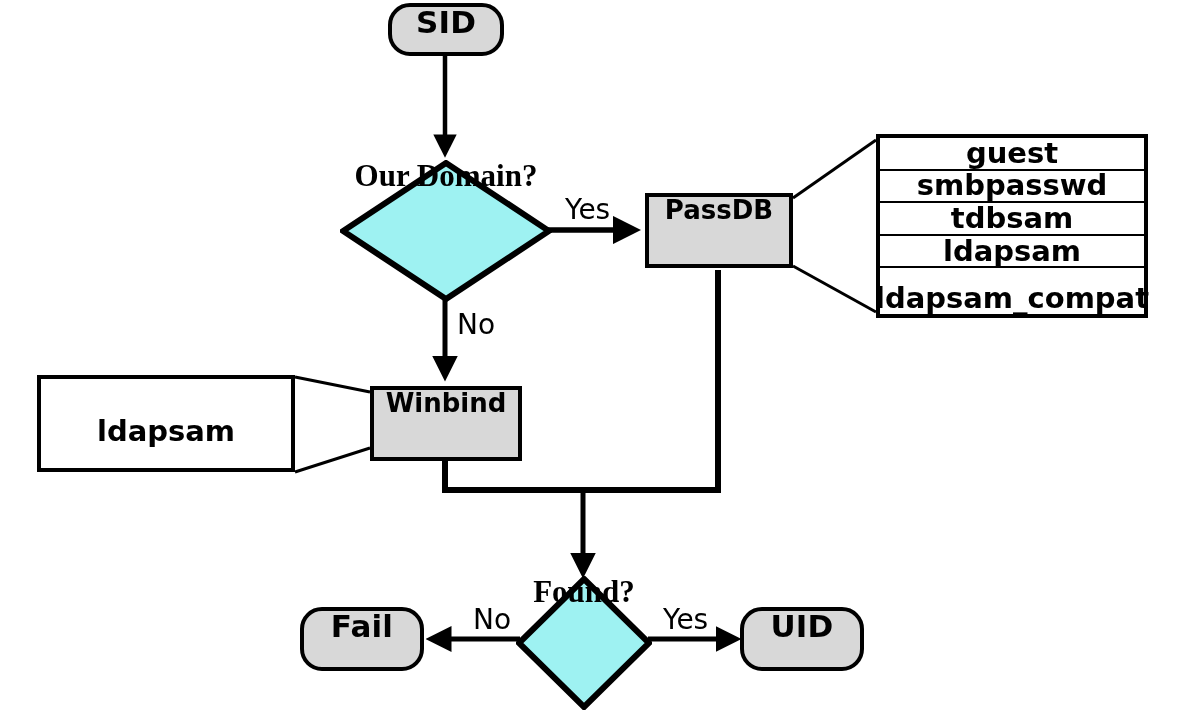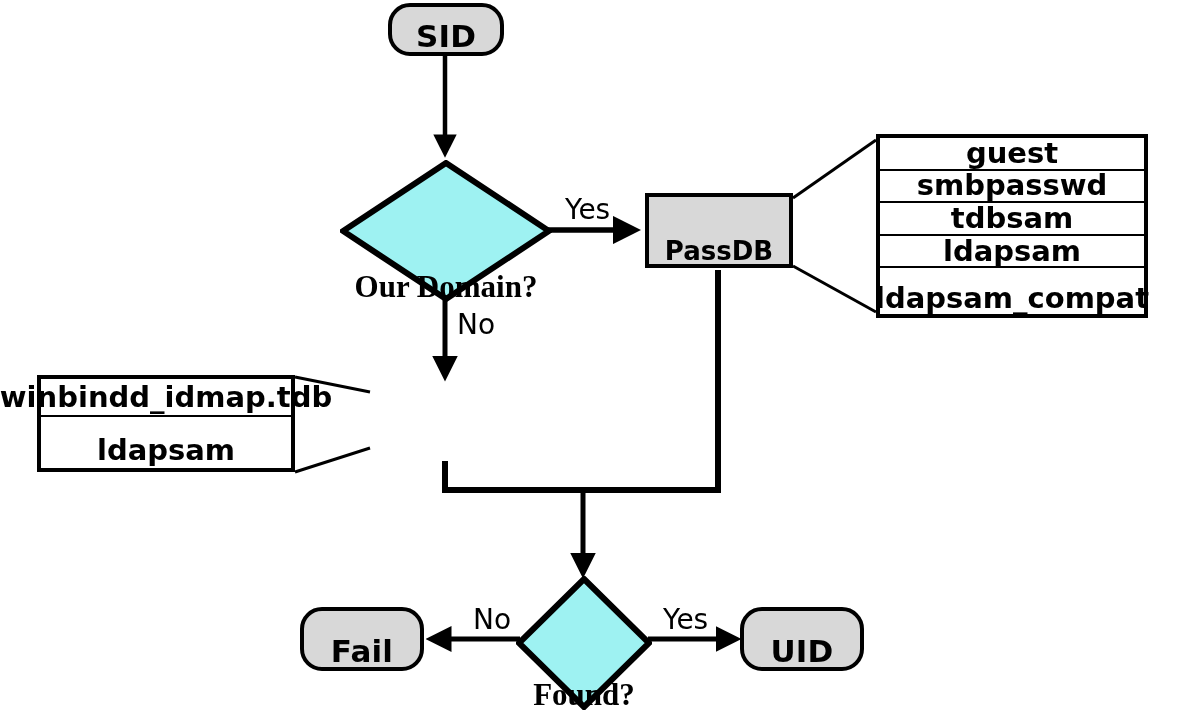--- a/index.html
+++ b/index.html
@@ -23,21 +23,21 @@
     top: 0;
     width: 1178px;
     height: 723px;
   }
 
   
   .node {
     position: absolute;
     box-sizing: border-box;
     display: flex;
-    align-items: flex-end;
+    align-items: flex-start;
     justify-content: center;
     z-index: 5;
   }
   .node-label {
     white-space: nowrap;
     font-weight: bold;
     color: #000000;
     line-height: 1;
   }
 
@@ -175,20 +175,23 @@
     <svg class="diamond-shape" viewBox="0 0 212 142" preserveAspectRatio="none" xmlns="http://www.w3.org/2000/svg">
       <polygon points="106,3 209,71 106,139 3,71" fill="#9ef2f2" stroke="#000000" stroke-width="6"></polygon>
     </svg>
     <span class="node-label">Our Domain?</span>
   </div>
 
   <div class="node process" style="left:645px; top:193px; width:148px; height:75px;">
     <span class="node-label">PassDB</span>
   </div>
 
+  <div class="node process" style="left:370px; top:386px; width:152px; height:75px;">
+    <span class="node-label">Winbind</span>
+  </div>
 
   <div class="node decision" style="left:516px; top:576px; width:136px; height:134px;">
     <svg class="diamond-shape" viewBox="0 0 136 134" preserveAspectRatio="none" xmlns="http://www.w3.org/2000/svg">
       <polygon points="68,3 133,67 68,131 3,67" fill="#9ef2f2" stroke="#000000" stroke-width="6"></polygon>
     </svg>
     <span class="node-label">Found?</span>
   </div>
 
   <div class="node terminal" style="left:300px; top:607px; width:124px; height:64px;">
     <span class="node-label">Fail</span>
@@ -219,20 +222,17 @@
     <div class="opt-row">
       <span>ldapsam</span>
     </div>
     <div class="opt-row">
       <span>ldapsam_compat</span>
     </div>
   </div>
 
   <div class="opt-table" style="left:37px; top:375px; width:258px; height:97px;">
     <div class="opt-row">
-      <span>winbindd_idmap.tdb</span>
-    </div>
-    <div class="opt-row">
       <span>ldapsam</span>
     </div>
   </div>
 
 </div>
 
 </body></html>

